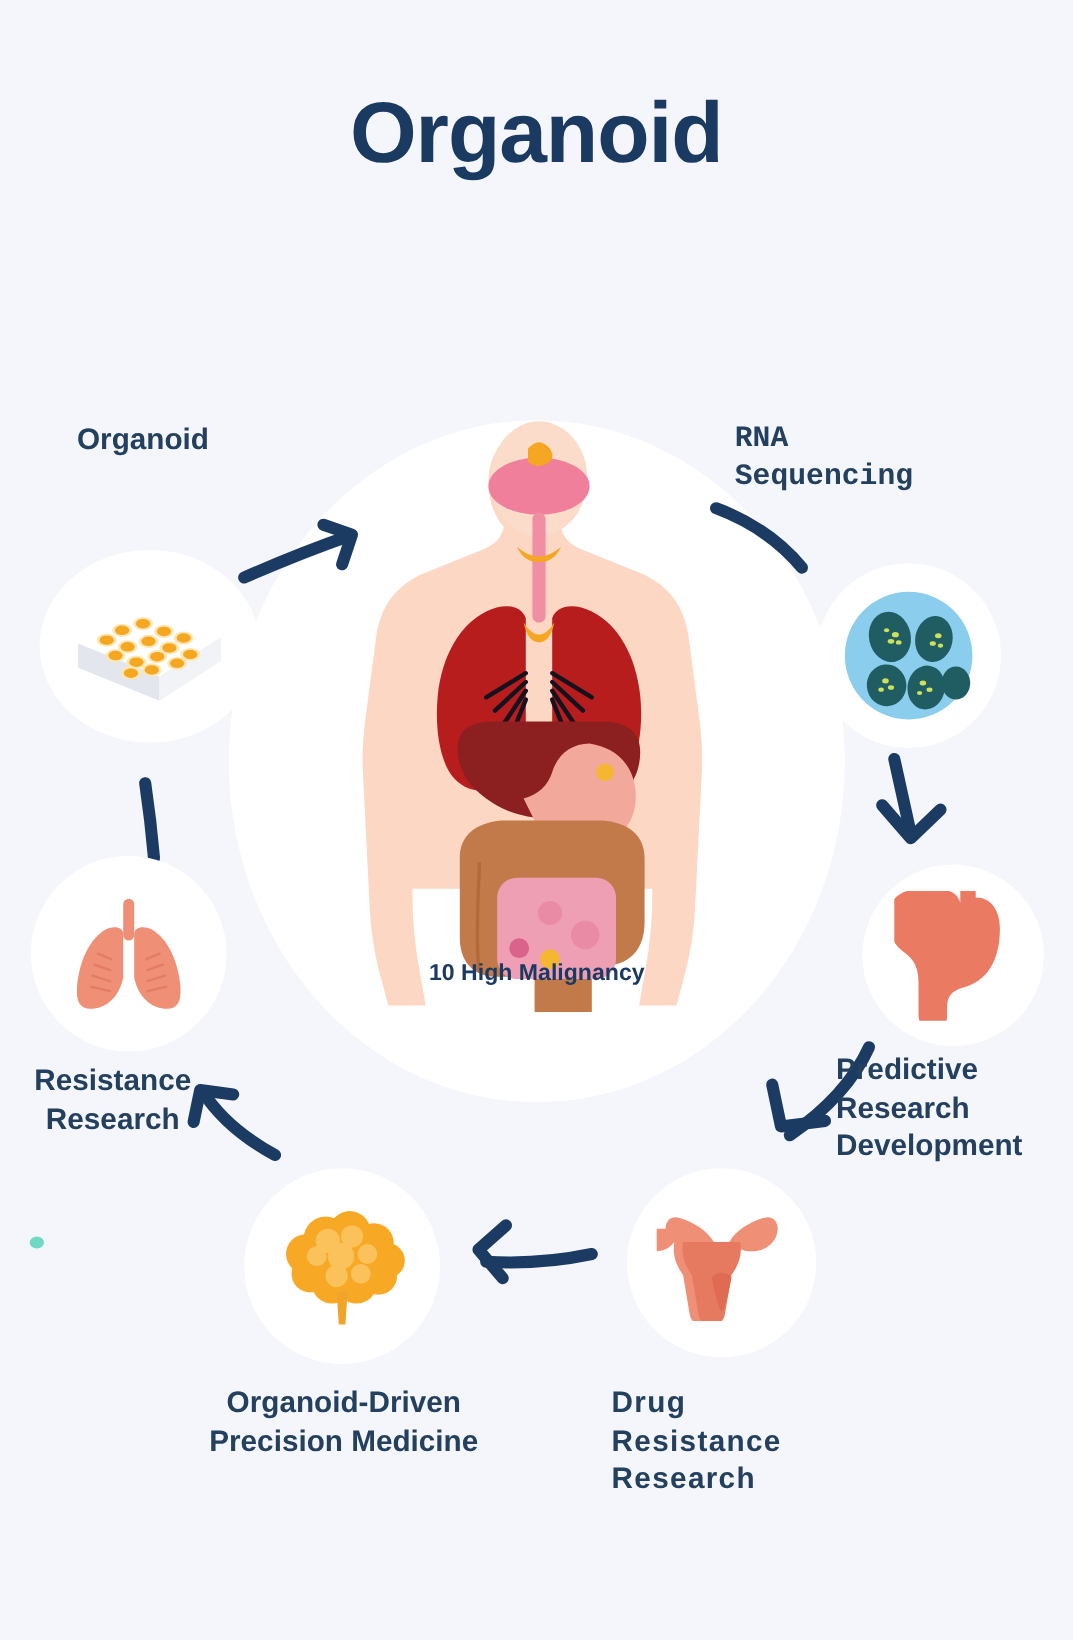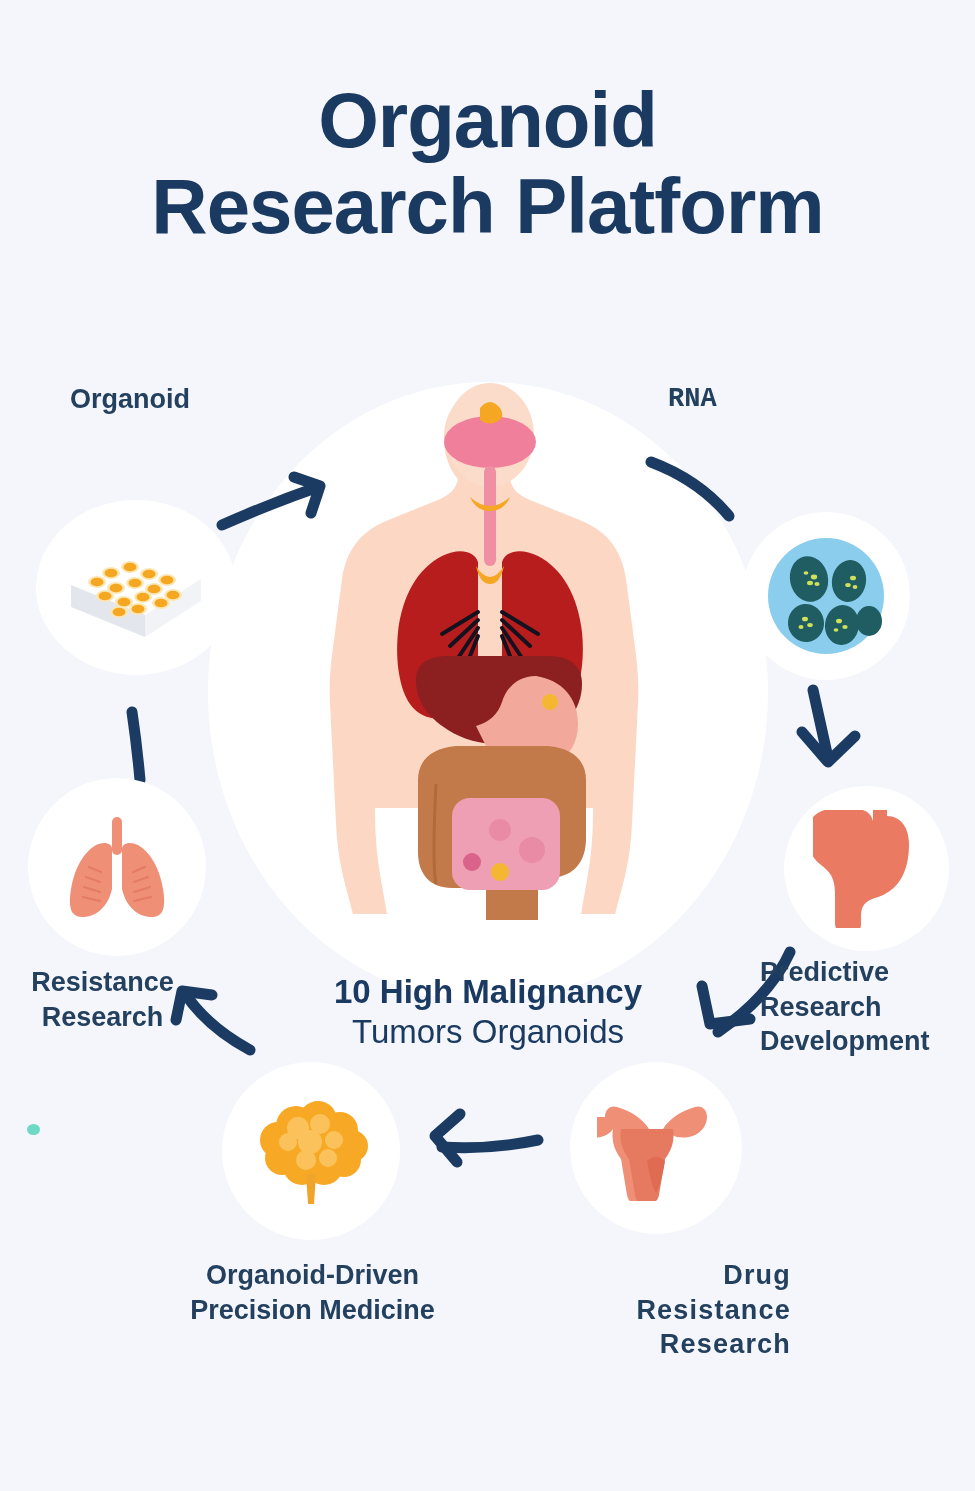--- a/index.html
+++ b/index.html
@@ -45,24 +45,24 @@
   #body-illustration {
     position: absolute;
     left: 300px;
     top: 380px;
     width: 380px;
     height: 540px;
   }
   #center-caption {
     position: absolute;
     left: 208px;
-    top: 972px;
+    top: 872px;
     width: 560px;
     text-align: center;
-    font-size: 33px;
+    font-size: 21px;
     line-height: 1.22;
     font-weight: 600;
     color: #1b3a61;
   }
   #center-caption .sub { font-weight: 500; }
 
   
   .node-bubble {
     position: absolute;
     border-radius: 50%;
@@ -85,21 +85,21 @@
   .node-label {
     position: absolute;
     font-size: 27px;
     line-height: 1.28;
     font-weight: 600;
     color: #24405f;
   }
   #label-drug-testing { left: 70px;  top: 382px;  width: 260px; text-align: left; }
   #label-rna          { left: 668px; top: 382px;  width: 250px; text-align: left; font-family: Liberation Mono, monospace; }
   #label-biomarker    { left: 760px; top: 955px;  width: 215px; text-align: left; }
-  #label-drug-res     { left: 556px; top: 1258px; width: 235px; text-align: right; letter-spacing: 1.2px; }
+  #label-drug-res     { left: 556px; top: 1258px; width: 235px; text-align: left; letter-spacing: 1.2px; }
   #label-precision    { left: 160px; top: 1258px; width: 305px; text-align: center; }
   #label-cancer-res   { left: 10px;  top: 965px;  width: 185px; text-align: center; }
 
   
   #arrows {
     position: absolute;
     left: 0; top: 0;
     width: 975px; height: 1491px;
     pointer-events: none;
   }
@@ -114,21 +114,20 @@
     border-radius: 50%;
     background: #58d3bb;
     opacity: .85;
   }
 </style>
 </head>
 <body>
 
 <div id="title">
   <span class="line">Organoid</span>
-  <span class="line">Research Platform</span>
 </div>
 
 <div id="center-circle"></div>
 
 <svg id="body-illustration" viewBox="0 0 380 540">
 
   <g>
     <path d="M190 8 c-28 0 -46 22 -46 50 0 18 6 32 14 41 -2 10 -8 16 -20 21
              l-52 21 c-26 11 -40 30 -44 58 l-10 76 c-2 17 -3 33 -2 48
              l6 120 c1 22 4 42 9 61 l8 30 h34 l-6 -34 c-4 -22 -6 -44 -6 -66
@@ -183,21 +182,20 @@
     <rect x="152" y="418" width="108" height="92" rx="18" fill="#ef9fb4"></rect>
     <circle cx="200" cy="450" r="11" fill="#ea8ba6"></circle>
     <circle cx="232" cy="470" r="13" fill="#ea8ba6"></circle>
     <circle cx="172" cy="482" r="9" fill="#d9638a"></circle>
     <circle cx="200" cy="492" r="9" fill="#f5b731"></circle>
   </g>
 </svg>
 
 <div id="center-caption">
   <div>10 High Malignancy</div>
-  <div class="sub">Tumors Organoids</div>
 </div>
 
 <svg id="arrows" viewBox="0 0 975 1491">
   <g fill="none" stroke="#1c3b63" stroke-width="11" stroke-linecap="round" stroke-linejoin="round">
 
     <g>
       <path d="M222 525 q50 -22 96 -38"></path>
       <path d="M294 477 l26 9 -9 27"></path>
     </g>
 
@@ -301,20 +299,21 @@
         <ellipse cx="45" cy="90" rx="2.8" ry="2.1"></ellipse>
       <ellipse cx="36" cy="92" rx="2.5" ry="1.9"></ellipse>
       <ellipse cx="74" cy="86" rx="3" ry="2.3"></ellipse>
         <ellipse cx="80" cy="92" rx="2.7" ry="2"></ellipse>
       <ellipse cx="71" cy="95" rx="2.4" ry="1.8"></ellipse>
     </g>
   </svg>
 </div>
 <div class="node-label" id="label-rna">
   <div>RNA</div>
+  <div>Sequencing</div>
 </div>
 
 <div class="node-bubble" id="bubble-stomach">
   <svg width="108" height="118" viewBox="0 0 108 118">
     <path d="M74 6 c14 0 22 12 22 28 0 30 -12 48 -34 54 -10 3 -14 8 -14 18
              l0 8 c0 8 -6 12 -13 12 -7 0 -13 -5 -13 -13 l0 -30 c0 -16 -6 -22 -14 -28
              -10 -8 -14 -18 -14 -30 0 -16 10 -26 26 -26 l22 0 c10 0 16 4 18 12
              l0 -12 c0 -8 6 -13 14 -13 z" fill="#ea7a62"></path>
   </svg>
 </div>

